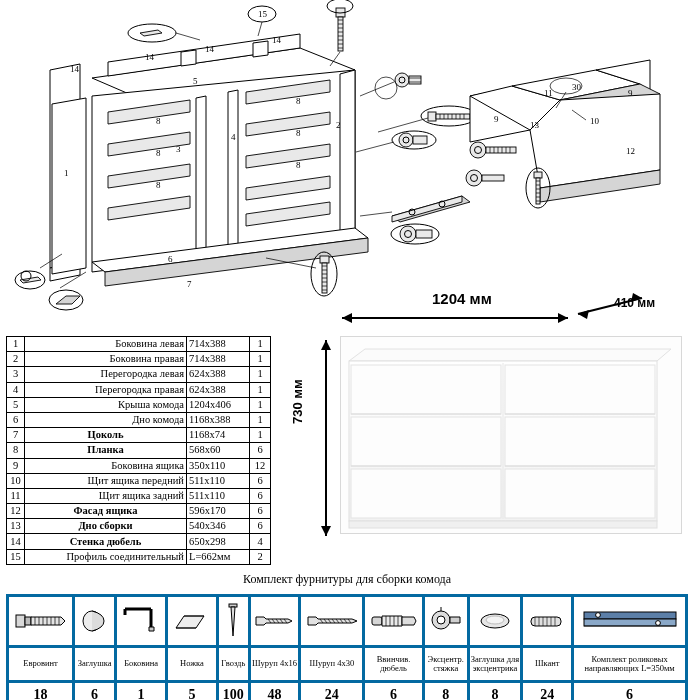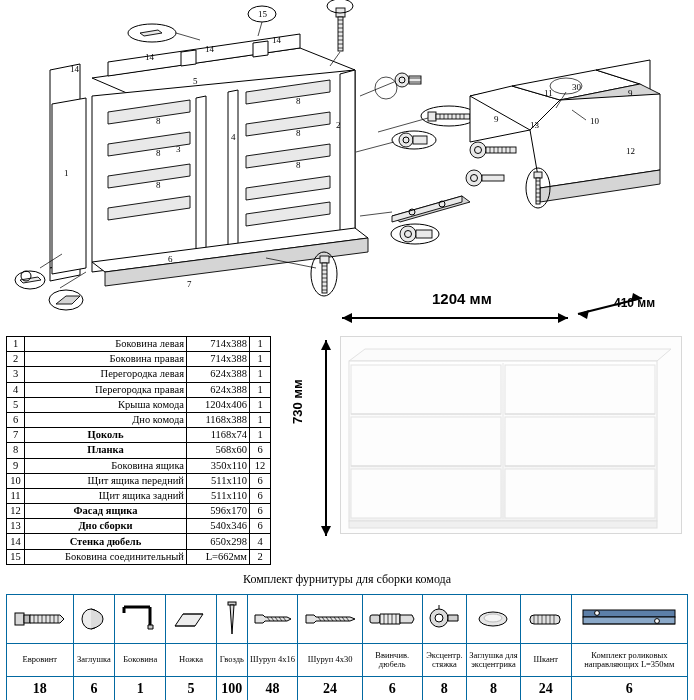--- a/index.html
+++ b/index.html
@@ -9,37 +9,37 @@
   
   .assembly{position:absolute;left:0;top:0;width:694px;height:330px;}
   .assembly svg{display:block;}
 
   
   .parts-table{position:absolute;left:6px;top:336px;width:265px;border-collapse:collapse;font-size:10.5px;}
   .parts-table td{border:1px solid #000;padding:0 2px;height:14.2px;line-height:14px;}
   .parts-table td.num{width:13px;text-align:center;}
   .parts-table td.nm{text-align:right;}
   .parts-table td.nm.c{text-align:center;font-weight:bold;}
-  .parts-table td.dim{width:58px;text-align:right;}
+  .parts-table td.dim{width:58px;text-align:left;}
   .parts-table td.qty{width:16px;text-align:center;}
 
   
   .photo-block{position:absolute;left:282px;top:284px;width:408px;height:280px;}
   .photo-box{position:absolute;left:58px;top:52px;width:340px;height:196px;background:#fdfdfd;border:1px solid #d8d8d8;}
   .dim-top{position:absolute;left:0;top:0;width:408px;height:52px;}
   .dim-left{position:absolute;left:0;top:44px;width:58px;height:220px;}
 
   .label-w{position:absolute;left:150px;top:6px;font-size:15px;font-weight:bold;font-family:"Liberation Sans",sans-serif;}
   .label-d{position:absolute;left:332px;top:12px;font-size:12px;font-weight:bold;font-family:"Liberation Sans",sans-serif;}
   .label-h{position:absolute;left:8px;top:140px;font-size:13px;font-weight:bold;font-family:"Liberation Sans",sans-serif;transform:rotate(-90deg);transform-origin:left top;white-space:nowrap;}
 
   
   .hw-title{position:absolute;left:0;top:572px;width:694px;text-align:center;font-size:12px;font-family:"Liberation Serif",serif;}
   .hw-table{position:absolute;left:6px;top:594px;width:682px;border-collapse:collapse;}
-  .hw-table td{border:1px solid #0369a1;text-align:center;vertical-align:middle;}
+  .hw-table td{border:3px solid #0369a1;text-align:center;vertical-align:middle;}
   .hw-img{height:46px;}
   .hw-name{height:30px;font-size:8.5px;line-height:9.5px;padding:1px;font-family:"Liberation Serif",serif;}
   .hw-qty{height:22px;font-size:14px;font-weight:bold;font-family:"Liberation Serif",serif;}
   .hw-svg{display:block;margin:0 auto;}
 </style>
 </head>
 <body>
 
 <div class="root">
 
@@ -306,21 +306,21 @@
           <td class="qty">6</td>
         </tr>
         <tr>
           <td class="num">14</td>
           <td class="nm c">Стенка дюбель</td>
           <td class="dim">650х298</td>
           <td class="qty">4</td>
         </tr>
         <tr>
           <td class="num">15</td>
-          <td class="nm">Боковина соединительный</td>
+          <td class="nm">Профиль соединительный</td>
           <td class="dim">L=662мм</td>
           <td class="qty">2</td>
         </tr>
       </tbody>
   </table>
 
   <div class="photo-block">
 
     <div class="label-w">1204 мм</div>
     <div class="label-d">410 мм</div>

